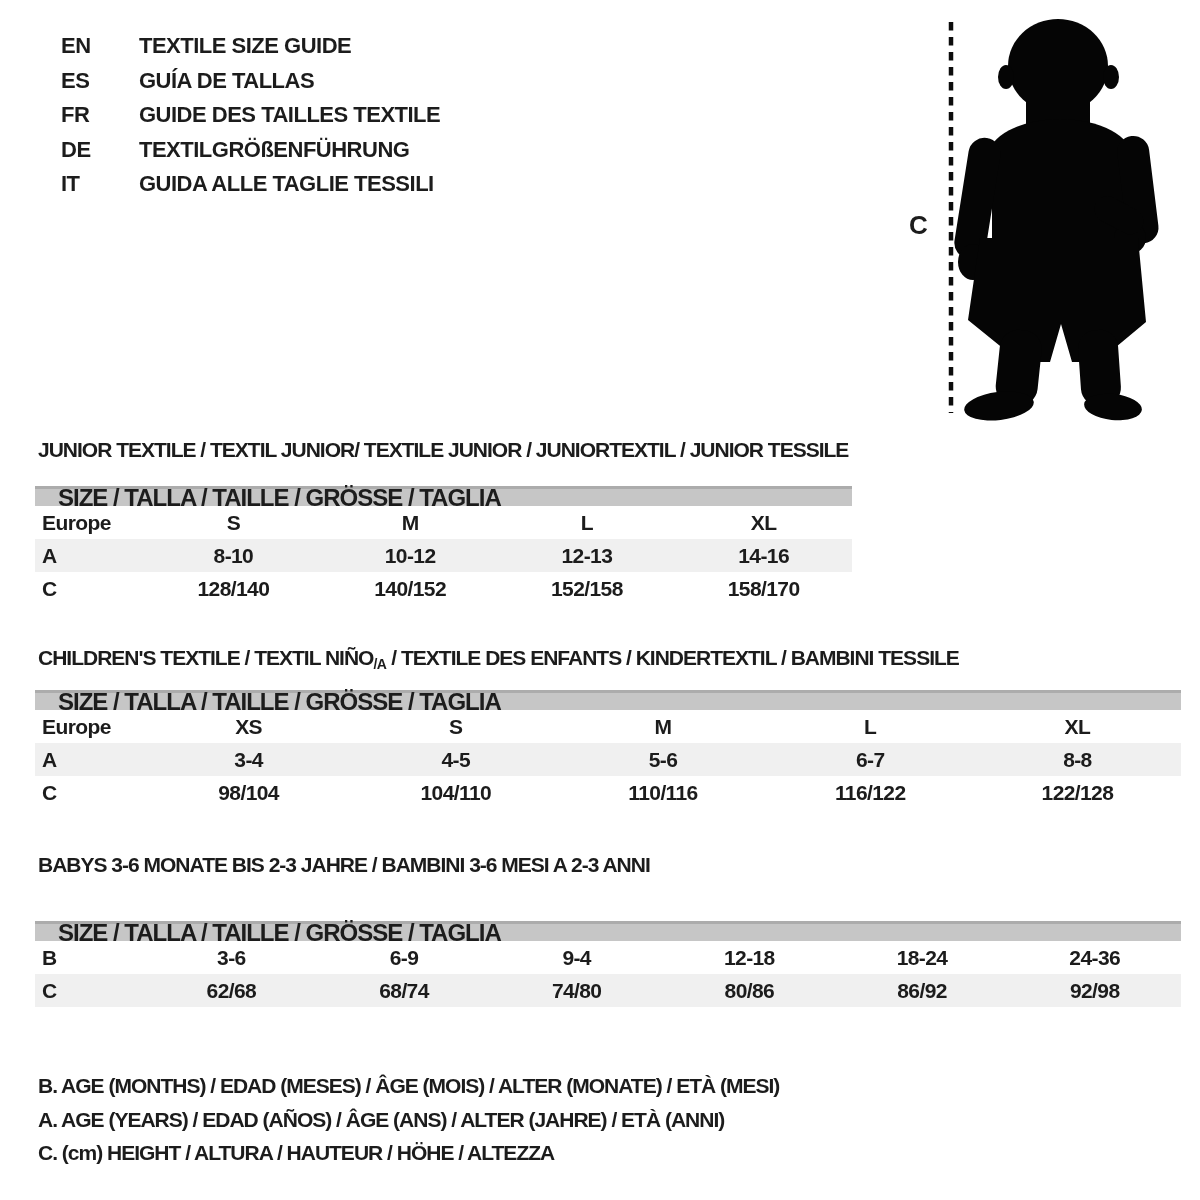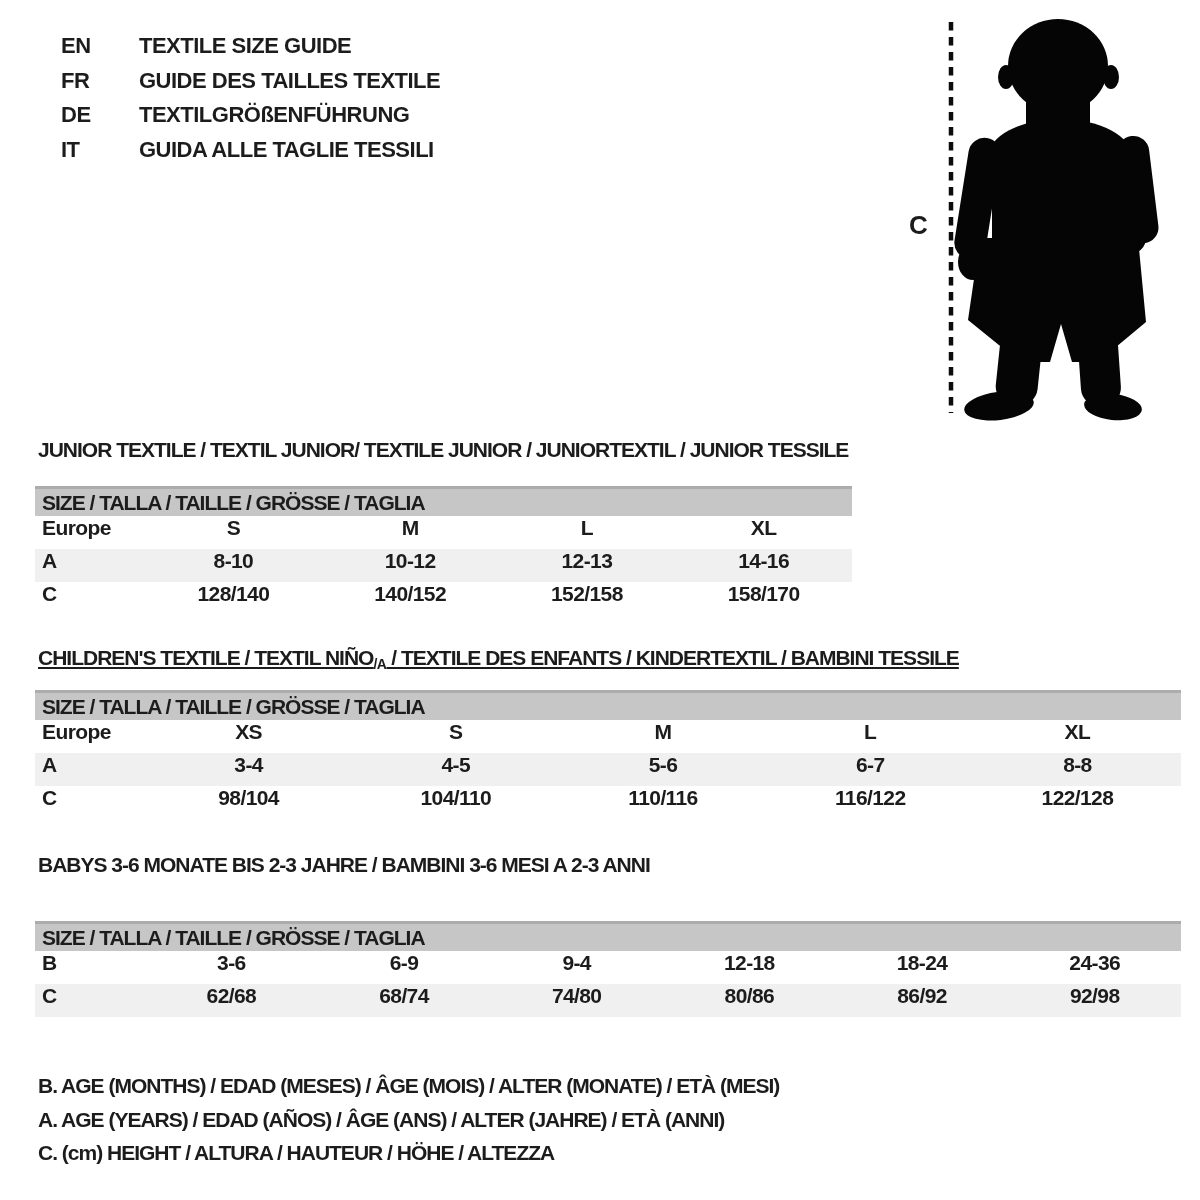--- a/index.html
+++ b/index.html
@@ -25,46 +25,50 @@
   
   .sec-title {
     position: absolute; left: 38px;
     font-size: 21px; line-height: 33px;
     letter-spacing: -1px; white-space: nowrap;
   }
   .sub-small { font-size: 14px; vertical-align: -4px; letter-spacing: -0.5px; }
   
   .stable { position: absolute; left: 35px; }
   .t-header {
-    height: 30px; box-sizing: border-box;
+    height: 20px; box-sizing: border-box;
     background: #c6c6c6; border-top: 3px solid #acacac;
     display: flex; align-items: center;
-    padding-left: 7px; font-size: 21px; letter-spacing: -1px;
+    padding-left: 23px; font-size: 24px; letter-spacing: -1px;
     white-space: nowrap;
   }
   .t-row {
-    display: flex; height: 33px; 
+    display: flex; height: 33px; align-items: center;
     font-size: 21px; letter-spacing: -0.6px;
   }
   .t-row.shaded { background: #f0f0f0; }
   .t-lab { width: 110px; flex: 0 0 110px; padding-left: 7px; box-sizing: border-box; }
   .t-val { flex: 1 1 0; text-align: center; white-space: nowrap; }
   
   .legend { position: absolute; left: 38px; top: 1069px; }
   .legend div { line-height: 33.5px; font-size: 21px; letter-spacing: -1px; white-space: nowrap; }
 </style>
 </head>
 <body>
 
 <div id="canvas">
 
   <div class="langs">
     <div class="lrow">
       <span class="lcode">EN</span>
       <span class="ltitle">TEXTILE SIZE GUIDE</span>
+    </div>
+    <div class="lrow">
+      <span class="lcode">ES</span>
+      <span class="ltitle">GUÍA DE TALLAS</span>
     </div>
     <div class="lrow">
       <span class="lcode">FR</span>
       <span class="ltitle">GUIDE DES TAILLES TEXTILE</span>
     </div>
     <div class="lrow">
       <span class="lcode">DE</span>
       <span class="ltitle">TEXTILGRÖßENFÜHRUNG</span>
     </div>
     <div class="lrow">
@@ -117,21 +121,21 @@
     </div>
     <div class="t-row">
       <span class="t-lab">C</span>
       <span class="t-val">128/140</span>
       <span class="t-val">140/152</span>
       <span class="t-val">152/158</span>
       <span class="t-val">158/170</span>
     </div>
   </div>
 
-  <div class="sec-title" style="top:641px;text-decoration:underline;"><span>CHILDREN'S TEXTILE / TEXTIL NIÑO</span><span class="sub-small">/A</span><span> / TEXTILE DES ENFANTS / KINDERTEXTIL / BAMBINI TESSILE</span></div>
+  <div class="sec-title" style="top:641px;"><span>CHILDREN'S TEXTILE / TEXTIL NIÑO</span><span class="sub-small">/A</span><span> / TEXTILE DES ENFANTS / KINDERTEXTIL / BAMBINI TESSILE</span></div>
   <div class="stable" style="top:690px; width:1146px;">
     <div class="t-header">SIZE / TALLA / TAILLE / GRÖSSE / TAGLIA</div>
     <div class="t-row">
       <span class="t-lab">Europe</span>
       <span class="t-val">XS</span>
       <span class="t-val">S</span>
       <span class="t-val">M</span>
       <span class="t-val">L</span>
       <span class="t-val">XL</span>
     </div>

